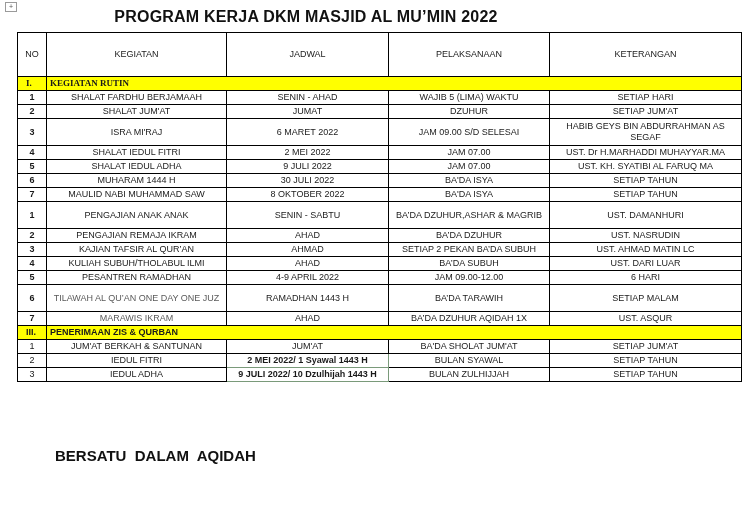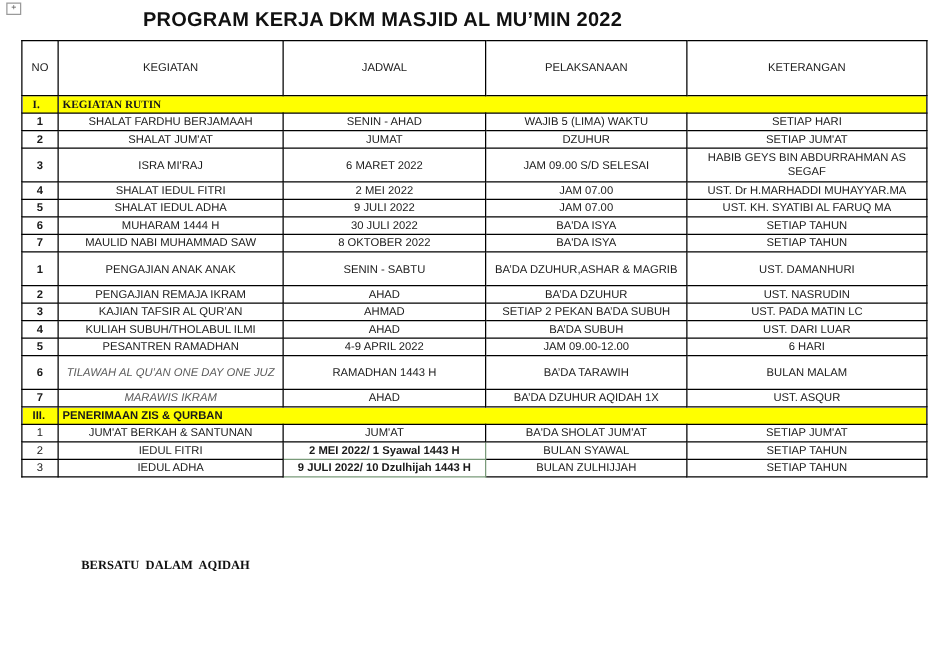--- a/index.html
+++ b/index.html
@@ -10,23 +10,23 @@
   table.prog td, table.prog th { border:1px solid #000; font-size:9px; padding:0 3px; height:13px; line-height:11px; text-align:center; vertical-align:middle; white-space:nowrap; overflow:hidden; }
   table.prog th { font-weight:normal; height:43px; }
   th.no-h { vertical-align:bottom; text-align:left; padding-bottom:3px; }
   td.no { font-weight:bold; }
   td.keg { text-align:left; }
   tr.section td { background:#ffff00; height:13px; }
   tr.section td.sec-no { font-weight:bold; text-align:left; padding-left:8px; }
   tr.section td.sec-label { text-align:left; font-weight:bold; }
   .serif { font-family:"Liberation Serif", serif; font-size:10px; }
   tr.tall td { height:26px; white-space:normal; }
-  td.gray { color:#5a5a5a;font-style:italic; }
+  td.gray { color:#5a5a5a; }
   td.bold-cell { font-weight:bold; font-size:9px; border-color:#7a9a7a !important; }
-  .mottos { position:absolute; left:65px; top:447px; font-family:Liberation Serif, serif; font-weight:bold; font-size:10px; color:#111; }
+  .mottos { position:absolute; left:55px; top:447px; font-family:Liberation Sans, sans-serif; font-weight:bold; font-size:15px; color:#111; }
   .mottos div { height:21px; white-space:pre; }
 </style>
 </head>
 <body>
 
 <div class="anchor">+</div>
 
 <div class="title">PROGRAM KERJA DKM MASJID AL MU’MIN  2022</div>
 
 <table class="prog">
@@ -114,42 +114,42 @@
       <td class="keg">PENGAJIAN REMAJA IKRAM</td>
       <td>AHAD</td>
       <td>BA’DA DZUHUR</td>
       <td>UST. NASRUDIN</td>
     </tr>
     <tr>
       <td class="no">3</td>
       <td class="keg">KAJIAN TAFSIR AL QUR’AN</td>
       <td>AHMAD</td>
       <td>SETIAP 2 PEKAN BA’DA SUBUH</td>
-      <td>UST. PADA MATIN LC</td>
+      <td>UST. AHMAD MATIN LC</td>
     </tr>
     <tr>
       <td class="no">4</td>
       <td class="keg">KULIAH SUBUH/THOLABUL ILMI</td>
       <td>AHAD</td>
       <td>BA’DA SUBUH</td>
       <td>UST. DARI LUAR</td>
     </tr>
     <tr>
       <td class="no">5</td>
       <td class="keg">PESANTREN RAMADHAN</td>
       <td>4-9 APRIL 2022</td>
       <td>JAM 09.00-12.00</td>
       <td>6 HARI</td>
     </tr>
     <tr class="tall">
       <td class="no">6</td>
       <td class="keg gray">TILAWAH AL QU’AN ONE DAY ONE JUZ</td>
       <td>RAMADHAN 1443 H</td>
       <td>BA’DA TARAWIH</td>
-      <td>BULAN MALAM</td>
+      <td>SETIAP MALAM</td>
     </tr>
     <tr>
       <td class="no">7</td>
       <td class="keg gray">MARAWIS IKRAM</td>
       <td>AHAD</td>
       <td>BA’DA DZUHUR AQIDAH 1X</td>
       <td>UST. ASQUR</td>
     </tr>
 
     <tr class="section">

